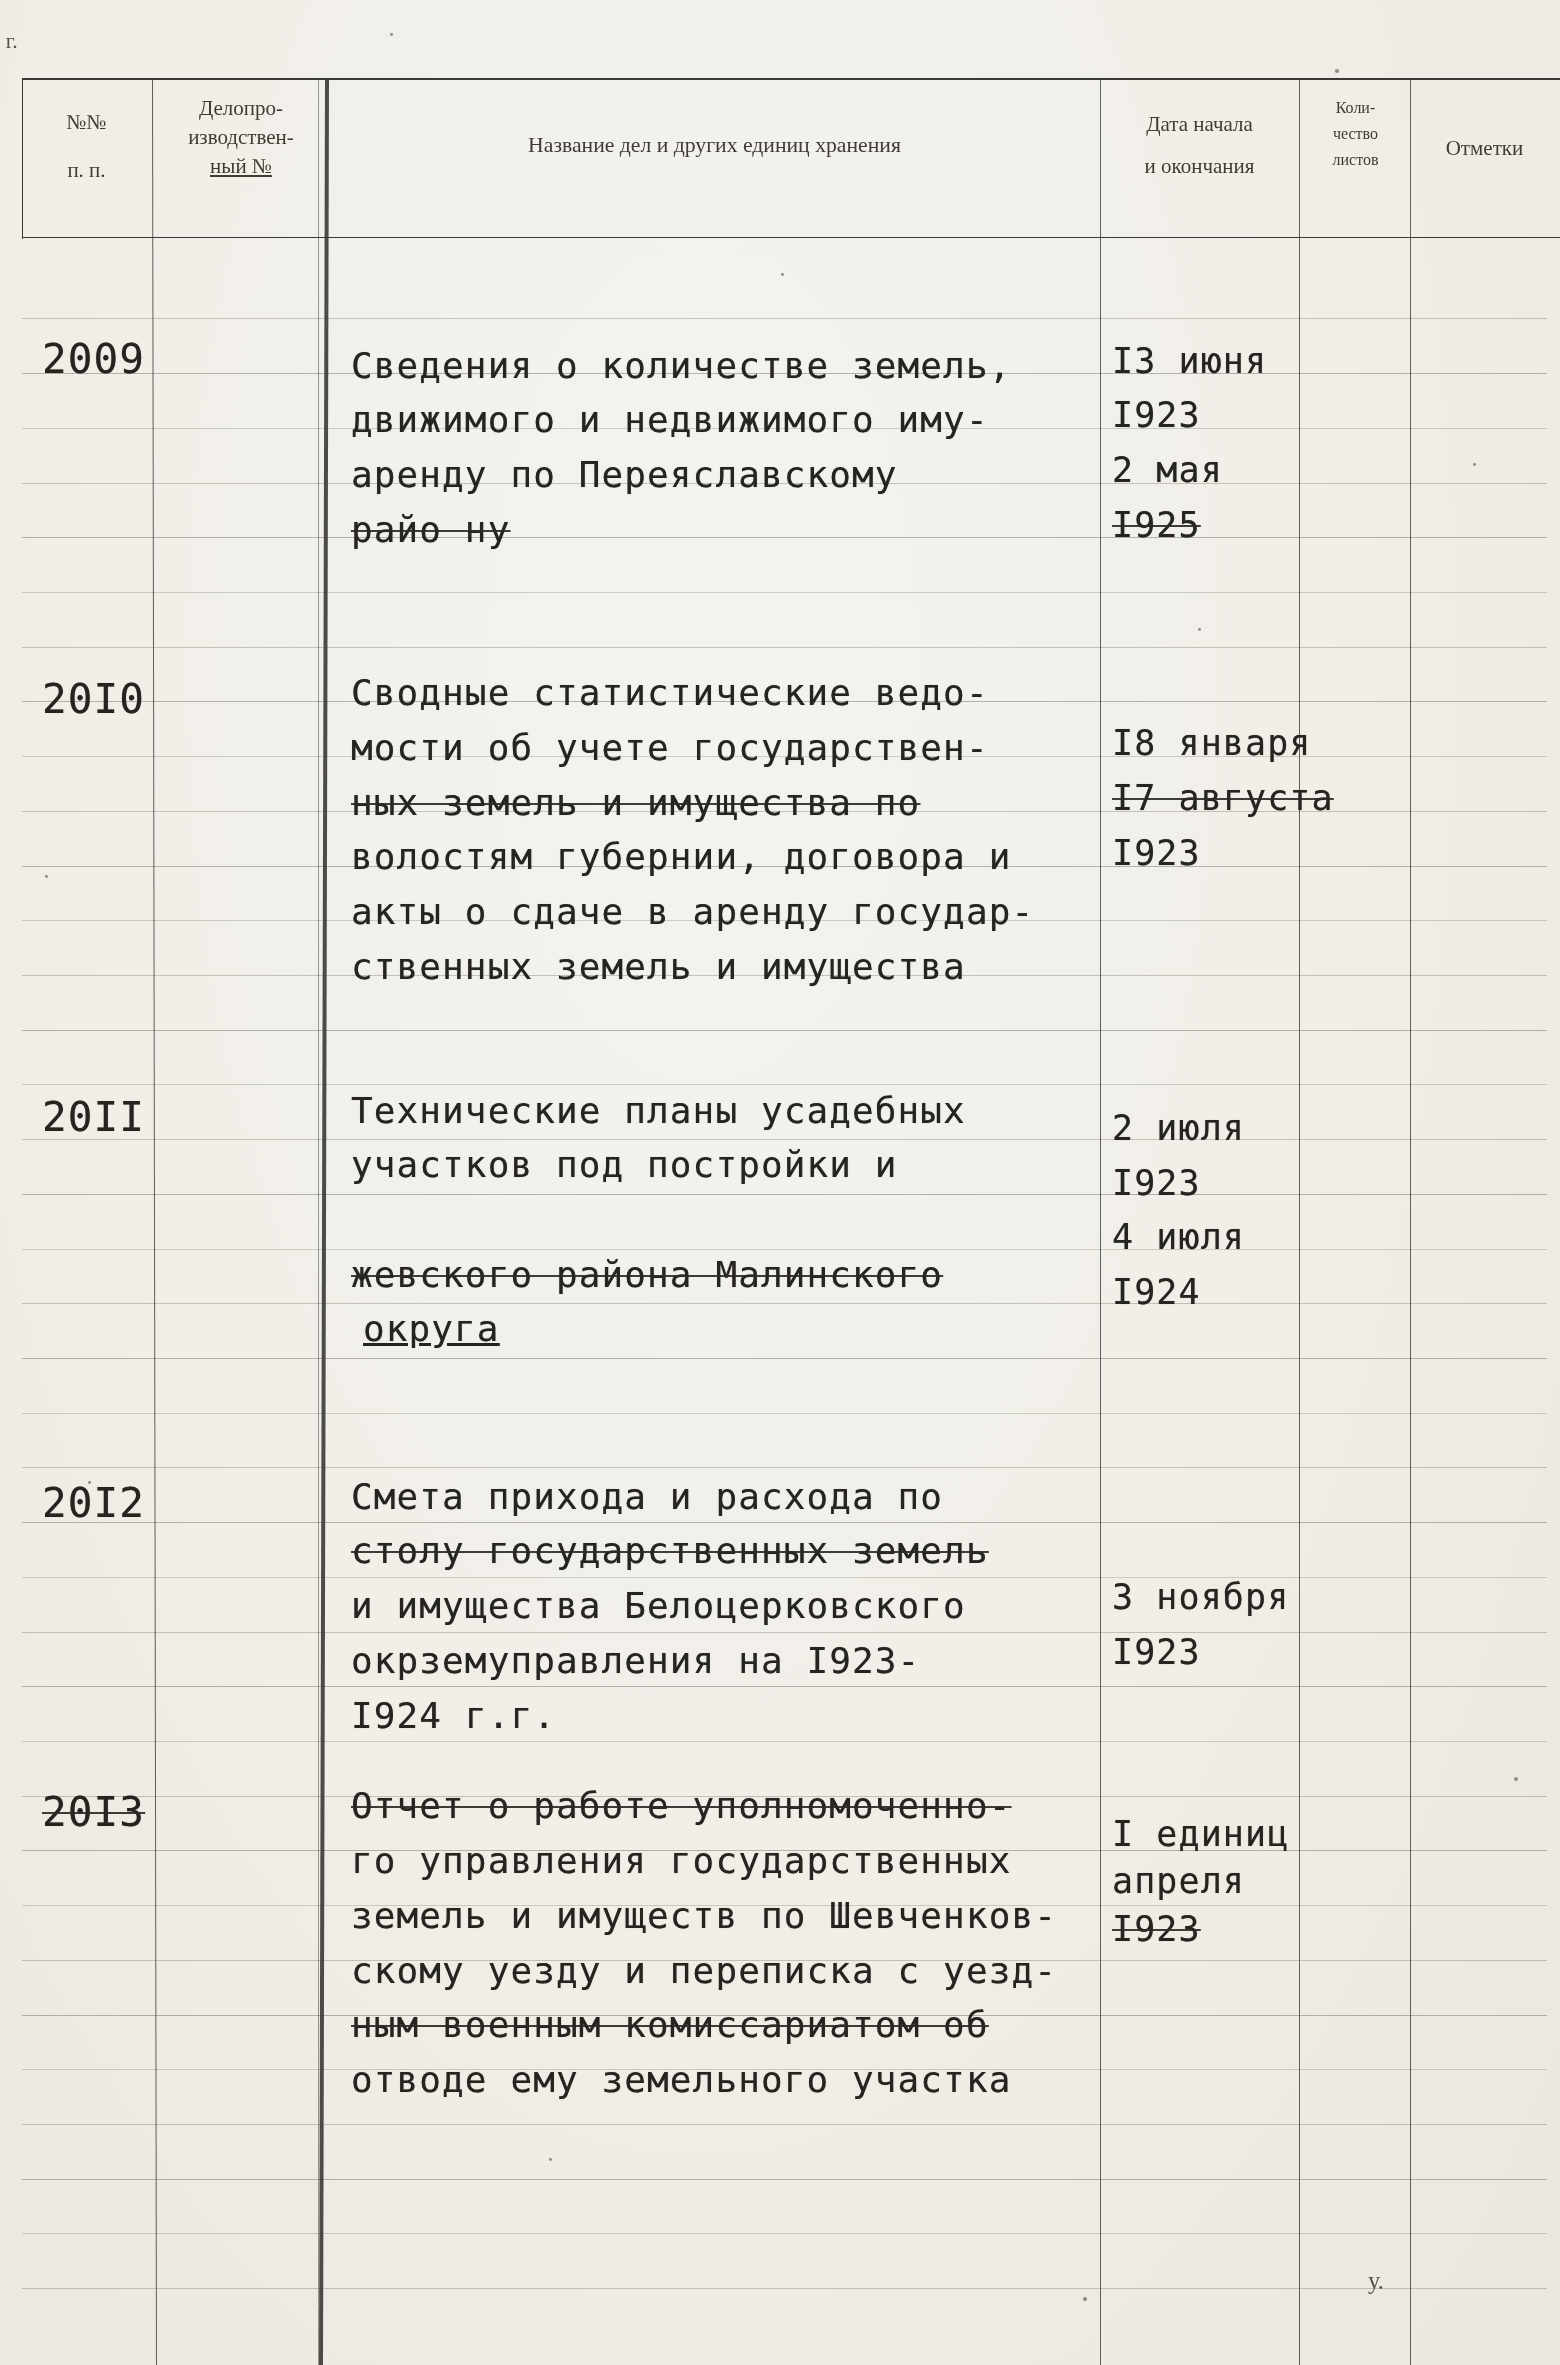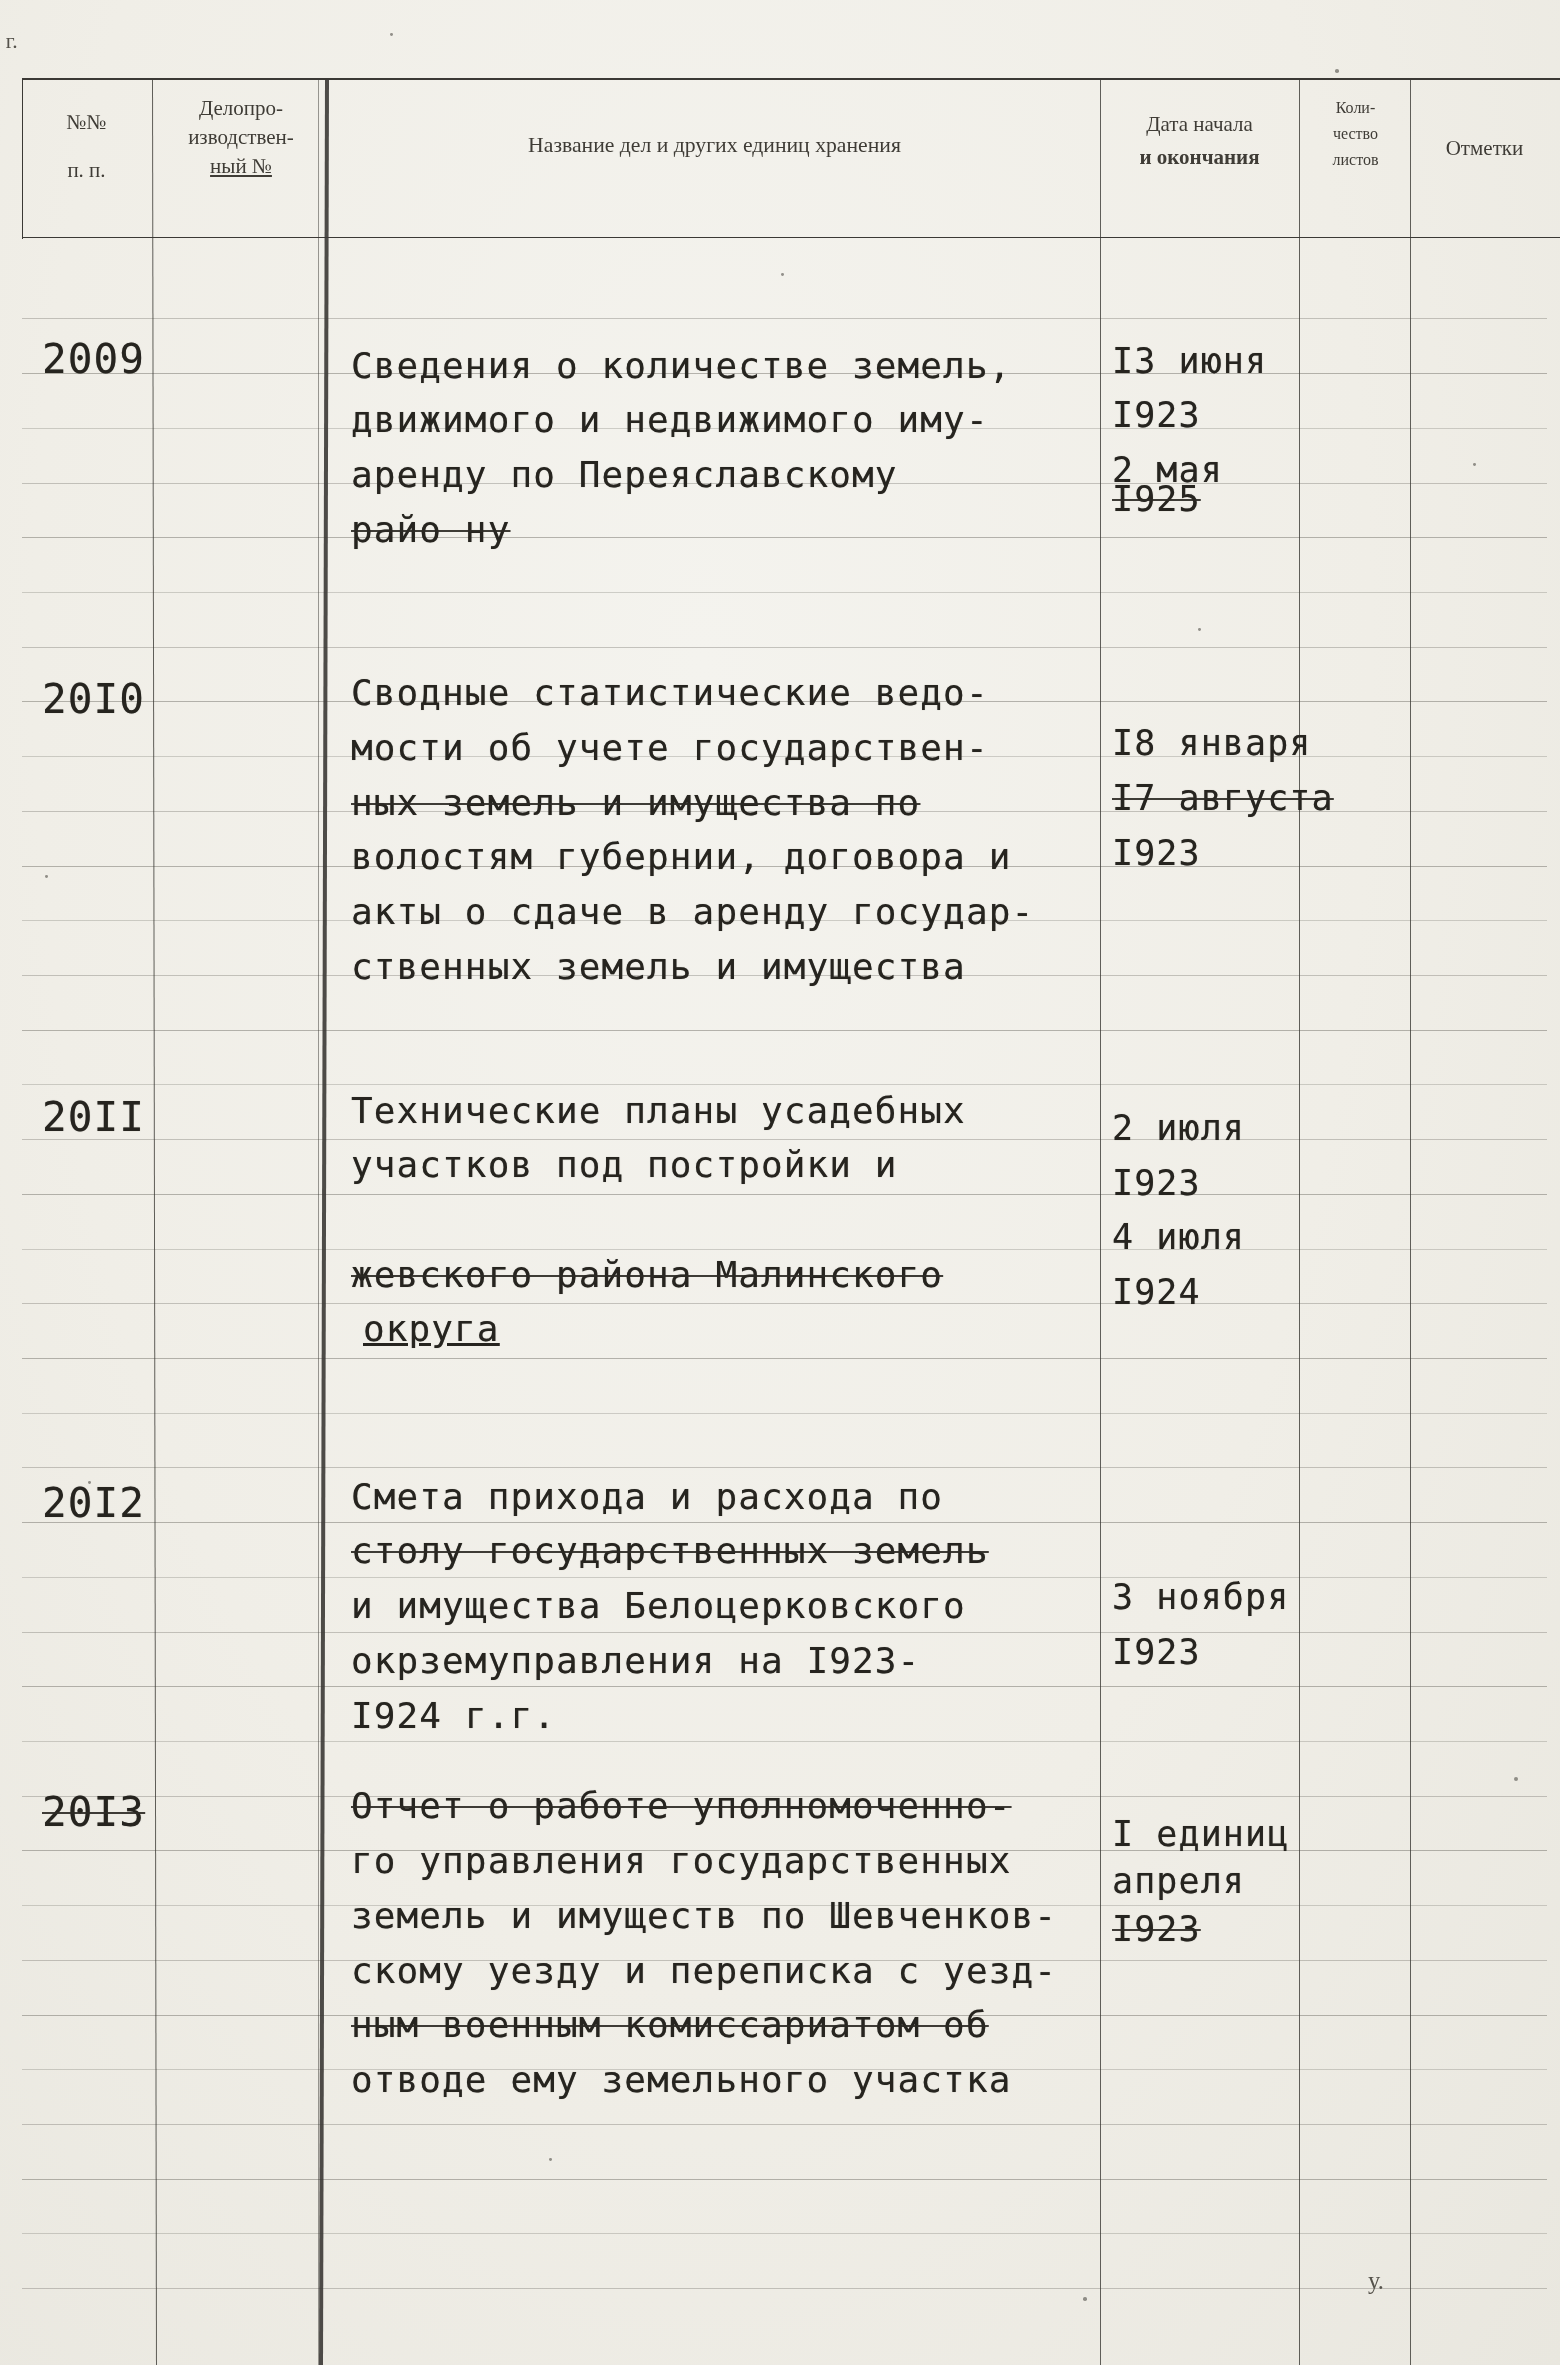--- a/index.html
+++ b/index.html
@@ -98,41 +98,41 @@
   <div class="hcell" style="left:160px;top:94px;width:162px;">
     <div>Делопро-</div>
     <div>изводствен-</div>
     <div style="text-decoration:underline;">ный №</div>
   </div>
   <div class="hcell" style="left:339px;top:131px;width:751px;font-size:21.7px;">
     <div>Название дел и других единиц хранения</div>
   </div>
   <div class="hcell" style="left:1107px;top:110px;width:185px;">
     <div>Дата начала</div>
-    <div style="margin-top:4px;font-weight:bold;">и окончания</div>
+    <div style="margin-top:13px;">и окончания</div>
   </div>
   <div class="hcell small" style="left:1304px;top:95px;width:103px;">
     <div>Коли-</div>
     <div>чество</div>
     <div>листов</div>
   </div>
   <div class="hcell" style="left:1416px;top:134px;width:137px;">
     <div>Отметки</div>
   </div>
 
   <div class="layer" id="entries" style="color: rgb(38, 36, 31); text-align: center;">
       <div class="typed entry-number" style="left: 42px; top: 332px;">2009</div>
       <div class="typed title-line" style="left: 351px; top: 339px;">Сведения о количестве земель,</div>
       <div class="typed title-line" style="left: 351px; top: 393px;">движимого и недвижимого иму-</div>
       <div class="typed title-line" style="left: 351px; top: 448px;">аренду по Переяславскому</div>
       <div class="typed title-line strike" style="left: 351px; top: 503px;">райо ну</div>
       <div class="typed date-line" style="left: 1112px; top: 334px;">I3 июня</div>
       <div class="typed date-line" style="left: 1112px; top: 388px;">I923</div>
       <div class="typed date-line" style="left: 1112px; top: 443px;">2 мая</div>
-      <div class="typed date-line strike" style="left: 1112px; top: 472px;">I925</div>
+      <div class="typed date-line strike" style="left: 1112px; top: 498px;">I925</div>
       <div class="typed entry-number" style="left: 42px; top: 672px;">20I0</div>
       <div class="typed title-line" style="left: 351px; top: 666px;">Сводные статистические ведо-</div>
       <div class="typed title-line" style="left: 351px; top: 721px;">мости об учете государствен-</div>
       <div class="typed title-line strike" style="left: 351px; top: 776px;">ных земель и имущества по</div>
       <div class="typed title-line" style="left: 351px; top: 830px;">волостям губернии, договора и</div>
       <div class="typed title-line" style="left: 351px; top: 885px;">акты о сдаче в аренду государ-</div>
       <div class="typed title-line" style="left: 351px; top: 940px;">ственных земель и имущества</div>
       <div class="typed date-line" style="left: 1112px; top: 716px;">I8 января</div>
       <div class="typed date-line strike" style="left: 1112px; top: 771px;">I7 августа</div>
       <div class="typed date-line" style="left: 1112px; top: 826px;">I923</div>

